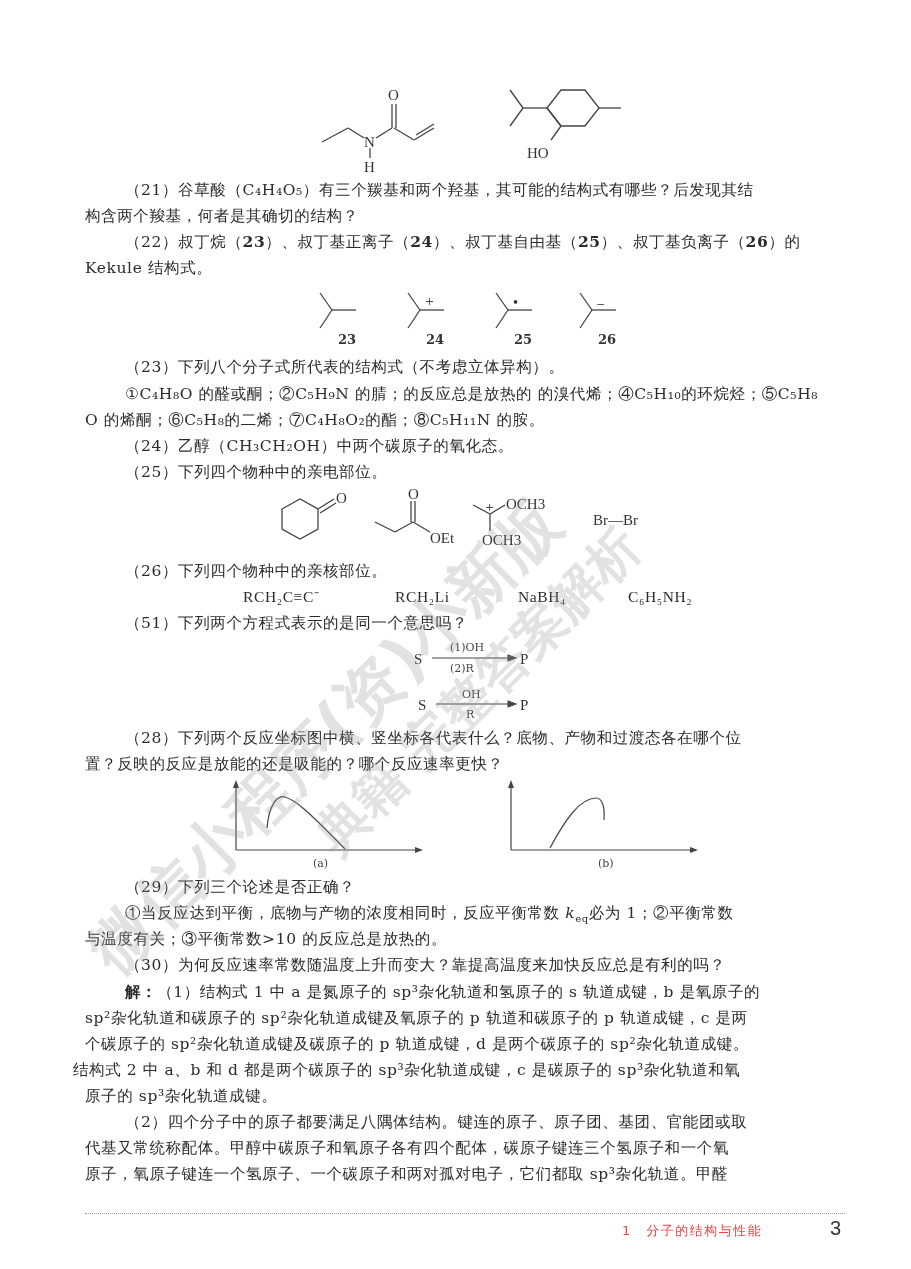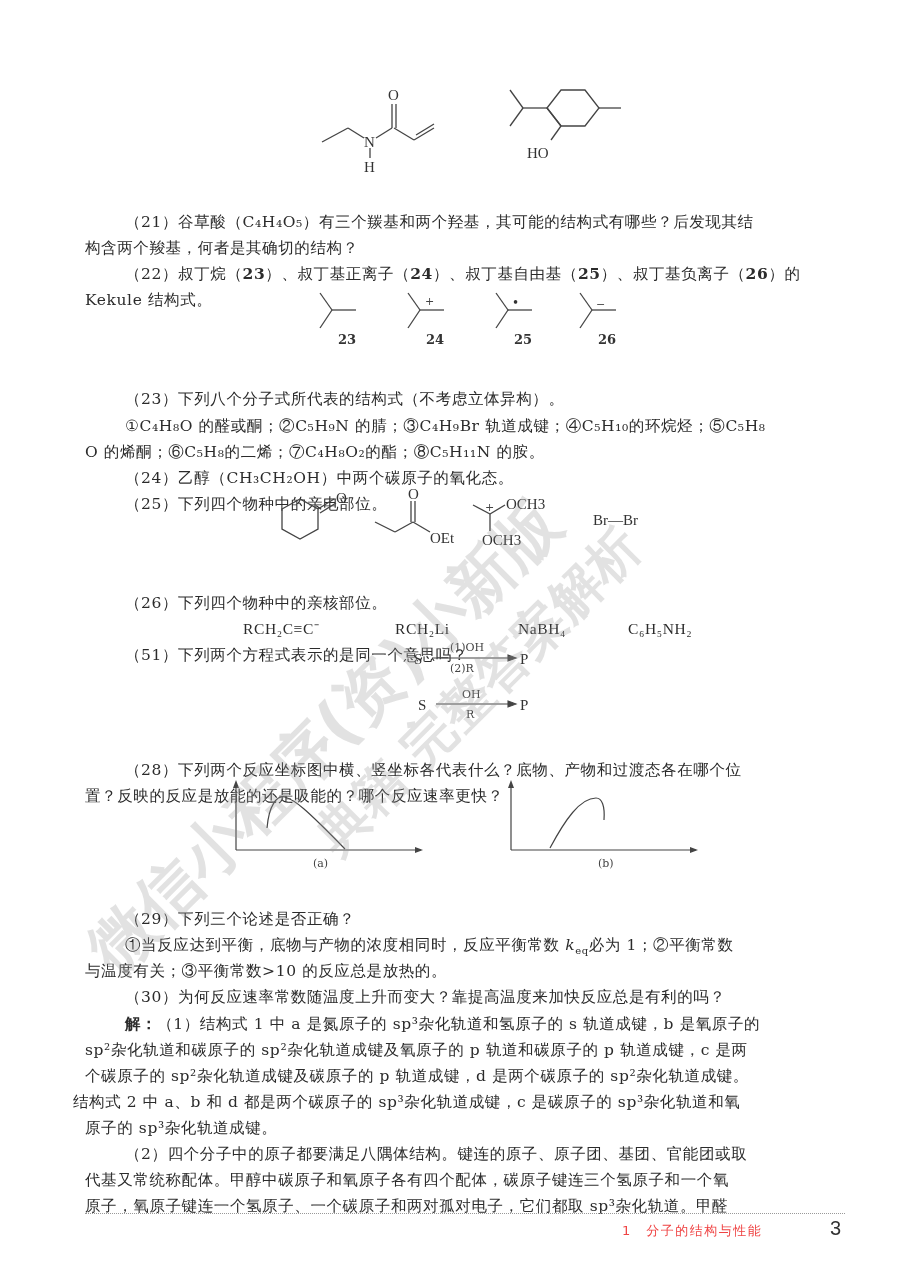--- a/index.html
+++ b/index.html
@@ -1,19 +1,19 @@
 <!DOCTYPE html>
 <html><head>
 <meta charset="utf-8">
 <style>
   html, body { margin: 0; padding: 0; background: #ffffff; }
   body { width: 911px; height: 1269px; position: relative; overflow: hidden;
          font-family: "DejaVu Serif", "Liberation Serif", serif; color: #2b2b2b; }
   .page { position: absolute; left: 0; top: 0; width: 911px; height: 1269px; }
-  .para { position: absolute; font-size: 15.5px; line-height: 26px; letter-spacing: 0.6px; white-space: nowrap; margin-top: 32px; }
+  .para { position: absolute; font-size: 15.5px; line-height: 26px; letter-spacing: 0.6px; white-space: nowrap; }
   .svgfig { position: absolute; }
   .watermark { position: absolute; pointer-events: none; color: rgba(150,150,150,0.28);
                font-family: "DejaVu Sans", sans-serif; font-weight: bold; white-space: nowrap;
                transform-origin: left top; }
   .footer-rule { position: absolute; left: 85px; top: 1213px; width: 760px; border-top: 1px dotted #999; }
   .footer-text { position: absolute; top: 1222px; font-size: 13px; color: #ef4444; font-family: "DejaVu Sans", sans-serif; letter-spacing: 1.5px; }
   .footer-page { position: absolute; top: 1217px; left: 830px; font-size: 20px; color: #333; font-family: "Liberation Sans", sans-serif; }
   sub, sup { font-size: 10px; line-height: 0; }
   .bold { font-weight: bold; }
   .chemlabel { font-family: "Liberation Serif", serif; font-size: 15px; fill: #333; }
@@ -79,21 +79,21 @@
     <text x="115" y="17" font-size="11" fill="#444">+</text>
     <text x="202" y="19" font-size="12" fill="#333">•</text>
     <text x="286" y="20" font-size="11" fill="#444">−</text>
     <text x="28" y="56" font-size="13" font-weight="bold" fill="#333">23</text>
     <text x="116" y="56" font-size="13" font-weight="bold" fill="#333">24</text>
     <text x="204" y="56" font-size="13" font-weight="bold" fill="#333">25</text>
     <text x="288" y="56" font-size="13" font-weight="bold" fill="#333">26</text>
   </svg>
 
   <div class="para" style="left:125px;top:354px">（23）下列八个分子式所代表的结构式（不考虑立体异构）。</div>
-  <div class="para" style="left:125px;top:381px">①C₄H₈O 的醛或酮；②C₅H₉N 的腈；③C₄H₉Br 轨道成键；④C₅H₁₀的环烷烃；⑤C₅H₈</div>
+  <div class="para" style="left:125px;top:381px">①C₄H₈O 的醛或酮；②C₅H₉N 的腈；的反应总是放热的 的溴代烯；④C₅H₁₀的环烷烃；⑤C₅H₈</div>
   <div class="para" style="left:85px;top:407px">O 的烯酮；⑥C₅H₈的二烯；⑦C₄H₈O₂的酯；⑧C₅H₁₁N 的胺。</div>
 
   <div class="para" style="left:125px;top:433px">（24）乙醇（CH₃CH₂OH）中两个碳原子的氧化态。</div>
   <div class="para" style="left:125px;top:459px">（25）下列四个物种中的亲电部位。</div>
 
   <svg class="svgfig" style="left:270px;top:487px" width="400" height="65" viewBox="0 0 400 65">
     <g stroke="#444" stroke-width="1.3" fill="none">
       <polygon points="12,22 30,12 48,22 48,42 30,52 12,42"></polygon>
       <line x1="48" y1="22" x2="64" y2="12"></line>
       <line x1="50" y1="26" x2="66" y2="16"></line>

